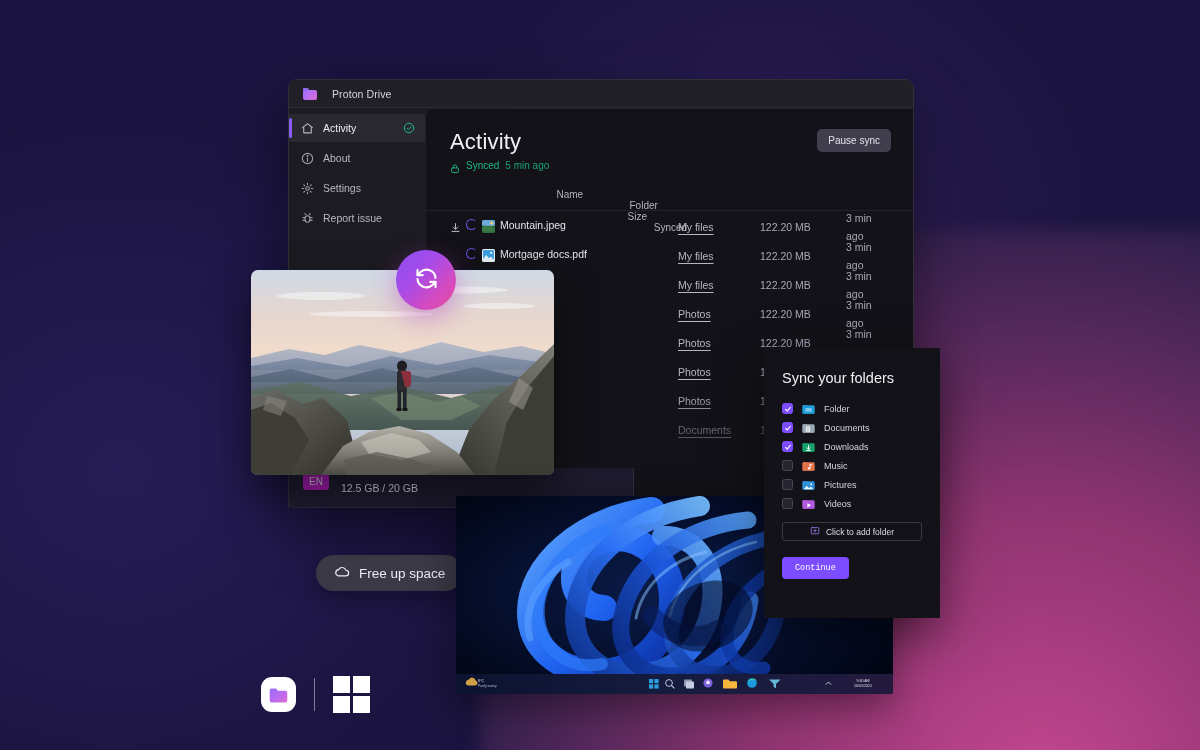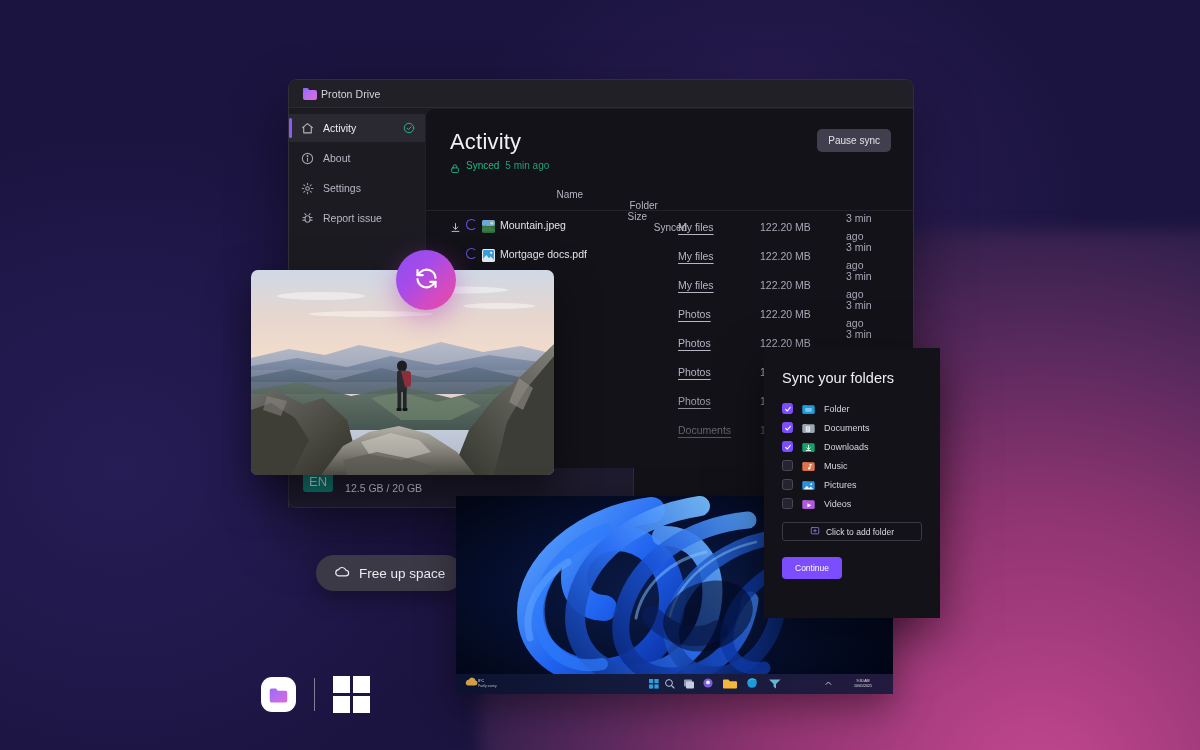--- a/index.html
+++ b/index.html
@@ -32,21 +32,21 @@
   #app-window {
     position:absolute; left:288px; top:79px; width:626px; height:429px;
     background:#1c1b22;
     border-radius:9px 9px 0 0;
     border:1px solid rgba(255,255,255,.09);
     border-bottom:none;
     overflow:hidden;
     box-shadow:0 26px 60px rgba(0,0,0,.45);
   }
   #titlebar {
-    height:28px; display:flex; align-items:center; gap:4px;
+    height:28px; display:flex; align-items:center; gap:15px;
     padding:0 14px; background:#212027;
     border-bottom:1px solid rgba(255,255,255,.05);
   }
   #titlebar .tb-title { font-size:10.5px; color:#d6d4de; letter-spacing:.1px; }
   .pd-folder { width:14px; height:12px; position:relative; flex:none; }
   .pd-folder::before {
     content:""; position:absolute; left:0; top:0; width:6px; height:3px;
     background:#8f6bf0; border-radius:1px 2px 0 0;
   }
   .pd-folder::after {
@@ -141,21 +141,21 @@
 
   
   #storage-strip {
     position:absolute; left:288px; top:468px; width:346px; height:40px;
     background:#1e1b2e; border:1px solid rgba(255,255,255,.07);
     border-top:none; border-radius:0 0 8px 8px;
     display:flex; align-items:center; padding:0 14px; gap:12px;
     overflow:hidden;
   }
   #en-badge {
-    background:#0f766e; color:#cfccda; font-size:13px;
+    background:#a21caf; color:#cfccda; font-size:10px;
     border-radius:3px; padding:3px 6px; margin-top:-12px;
   }
   #storage-text { font-size:10.5px; color:#cfccda; }
 
   
   #free-up-space {
     position:absolute; left:316px; top:555px;
     background:#3b3946; color:#ecebf2;
     border:none; border-radius:18px; padding:10px 18px;
     font-size:13.5px; font-family:inherit; cursor:pointer;
@@ -190,21 +190,21 @@
   .flabel { font-size:9px; color:#d6d3de; }
   #add-folder {
     margin-top:9px; height:19px; width:100%;
     border:1px solid #3a3845; border-radius:3px; background:transparent;
     color:#ddd9e6; font-size:8.5px; font-family:inherit; cursor:pointer;
     display:flex; align-items:center; justify-content:center; gap:6px;
   }
   #sp-continue {
     margin-top:16px; background:#7c4dff; color:#fff; border:none;
     border-radius:4px; font-size:8.5px; padding:6px 13px;
-    font-family:Liberation Sans, sans-serif; cursor:pointer;
+    font-family:Liberation Mono, monospace; cursor:pointer;
   }
 
   
   #footer-logos { position:absolute; left:261px; top:676px; display:flex; align-items:center; gap:18px; }
   #pd-logo-box {
     width:35px; height:35px; border-radius:11px; background:#fff;
     display:flex; align-items:center; justify-content:center;
   }
   #logo-divider { width:1px; height:33px; background:rgba(255,255,255,.45); }
   #win-logo { display:grid; grid-template-columns:repeat(2,17px); grid-template-rows:repeat(2,17px); gap:3px; }

